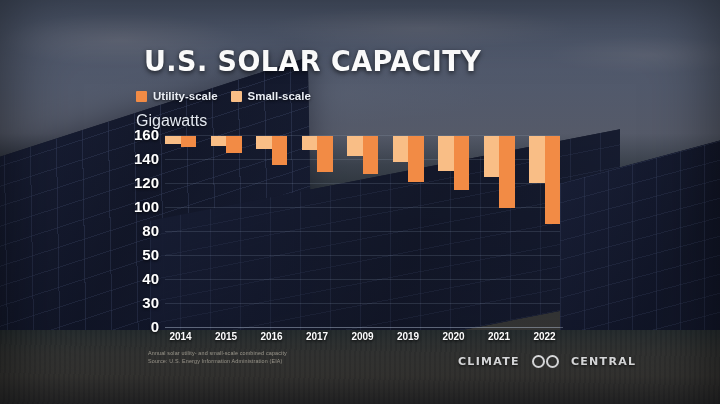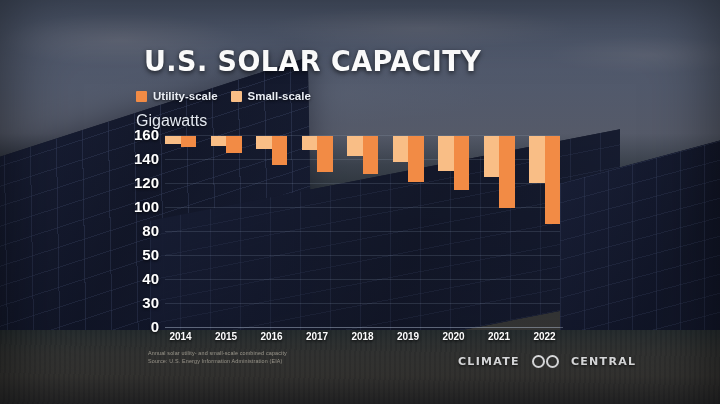--- a/index.html
+++ b/index.html
@@ -193,21 +193,21 @@
             <span class="xtick">2016</span>
           </div>
           <div class="bar-col">
             <div class="seg-small" style="height: 14.4px; background: rgb(249, 190, 134);"></div>
             <div class="seg-util" style="height: 36px; background: rgb(242, 139, 69);"></div>
             <span class="xtick">2017</span>
           </div>
           <div class="bar-col">
             <div class="seg-small" style="height: 20.4px; background: rgb(249, 190, 134);"></div>
             <div class="seg-util" style="height: 38.4px; background: rgb(242, 139, 69);"></div>
-            <span class="xtick">2018</span>
+            <span class="xtick">2009</span>
           </div>
           <div class="bar-col">
             <div class="seg-small" style="height: 26.4px; background: rgb(249, 190, 134);"></div>
             <div class="seg-util" style="height: 45.6px; background: rgb(242, 139, 69);"></div>
             <span class="xtick">2019</span>
           </div>
           <div class="bar-col">
             <div class="seg-small" style="height: 34.8px; background: rgb(249, 190, 134);"></div>
             <div class="seg-util" style="height: 54px; background: rgb(242, 139, 69);"></div>
             <span class="xtick">2020</span>

